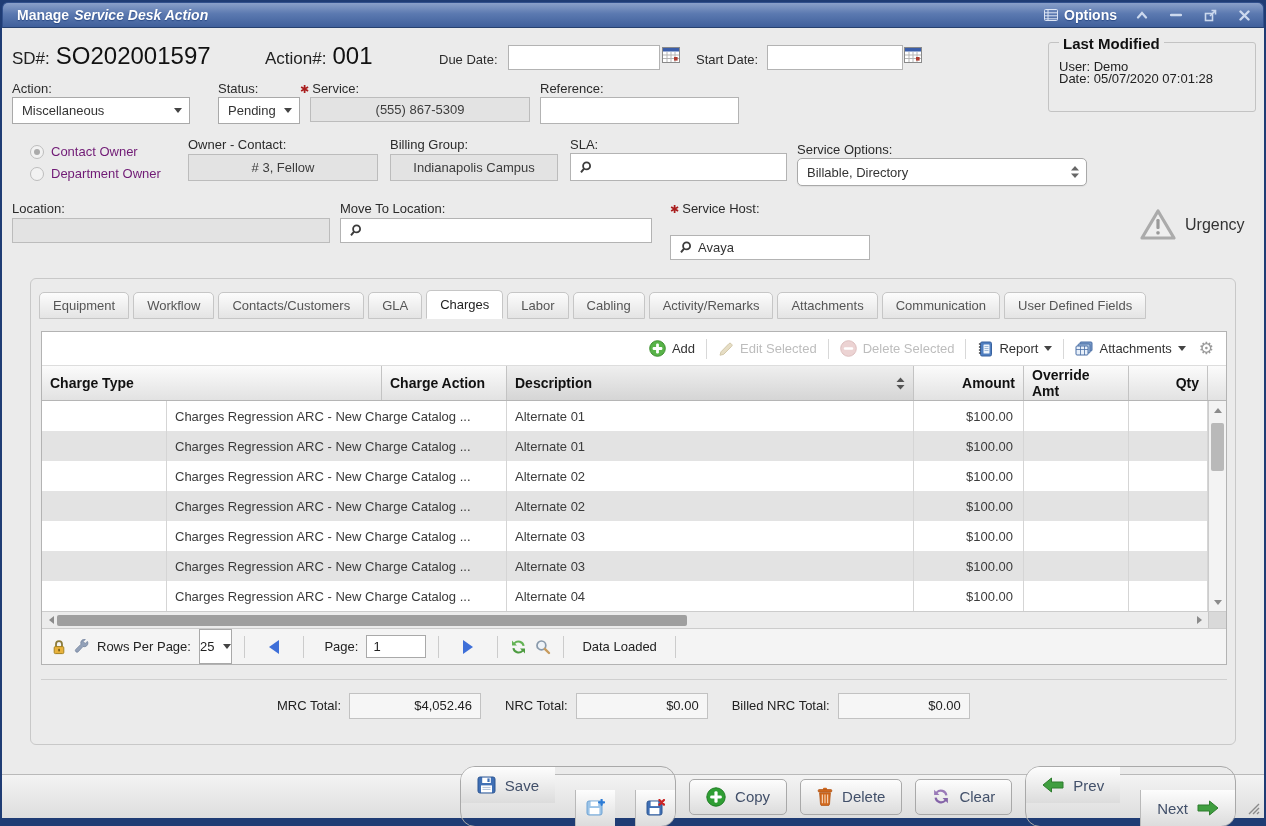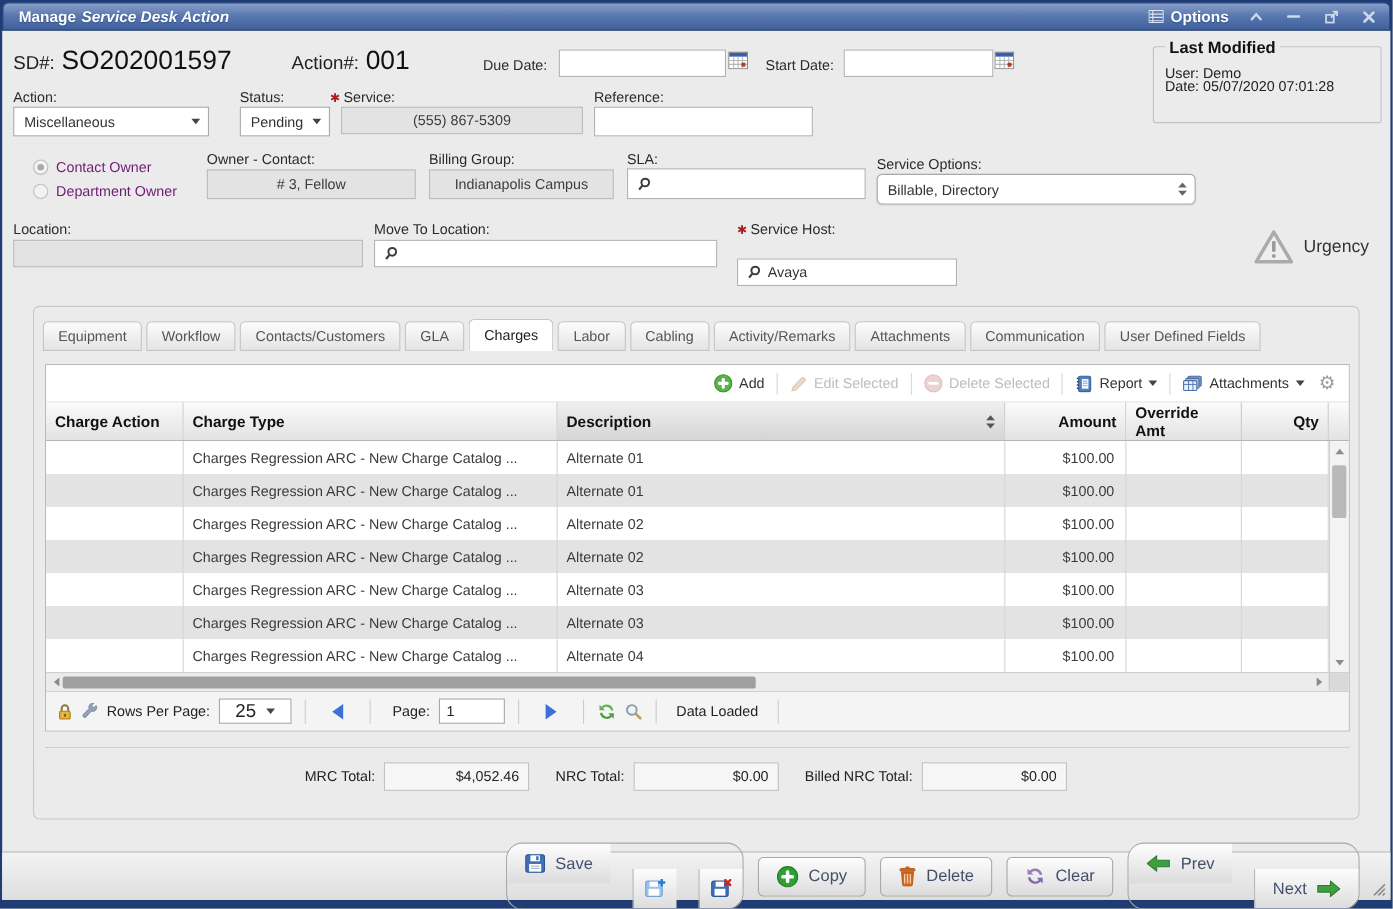--- a/index.html
+++ b/index.html
@@ -116,21 +116,21 @@
   .tri-l { width:0;height:0;border-top:4px solid transparent;border-bottom:4px solid transparent;border-right:5px solid #8b8b8b;}
   .tri-r { width:0;height:0;border-top:4px solid transparent;border-bottom:4px solid transparent;border-left:5px solid #8b8b8b;}
   .hthumb { position:absolute; left:15px; top:3px; width:630px; height:11px; background:#9f9f9f; border-radius:2px; cursor:pointer;}
   .hcorner { position:absolute; right:0; top:0; width:18px; height:100%; background:#d9d9d9; border-left:1px solid #c6c6c6;}
   
   .pager {
     height:36px; border-top:1px solid #ccc; background:#f4f4f4;
     display:flex; align-items:center; padding-left:10px; gap:8px;
   }
   .pager .lb { color:#222; }
-  .psel { background:#fff; border:1px solid #a9a9a9; height:23px; display:flex; align-items:center; gap:9px; padding:0 14px; font-size:17px; color:#222; cursor:pointer;}
+  .psel { background:#fff; border:1px solid #a9a9a9; height:35px; display:flex; align-items:center; gap:9px; padding:0 0; font-size:13px; color:#222; cursor:pointer;}
   .pdiv { width:1px; height:22px; background:#ccc; margin:0 4px;}
   .parr-l { width:0;height:0;border-top:7px solid transparent;border-bottom:7px solid transparent;border-right:10px solid #3e6fd8; cursor:pointer;}
   .parr-r { width:0;height:0;border-top:7px solid transparent;border-bottom:7px solid transparent;border-left:10px solid #3e6fd8; cursor:pointer;}
   .pinp { background:#fff; border:1px solid #a9a9a9; width:60px; height:23px; font-size:13px; color:#222; display:flex; align-items:center; padding:0 6px;}
   .picon { cursor:pointer; display:flex; align-items:center; }
   
   .totals {
     position:absolute; left:10px; top:400px; width:1186px; height:52px;
     border-top:1px solid #cfcfcf; display:flex; align-items:center; padding-left:236px; gap:8px;
   }
@@ -387,22 +387,22 @@
                 <path d="M1 8.5 h12 M5.5 5 v9 M9.5 5 v9" stroke="#4a6fa5" stroke-width="0.8"></path>
               </svg>
           </span>
           <span>Attachments</span>
           <span class="caret-dn"></span>
         </div>
         <span class="gear">⚙</span>
       </div>
 
       <div class="ghead">
+        <div class="hc c1">Charge Type</div>
         <div class="hc c0">Charge Action</div>
-        <div class="hc c1">Charge Type</div>
         <div class="hc c2 sorted">
           <span>Description</span>
           <span>
             <svg width="9" height="13" viewBox="0 0 9 13">
                 <path d="M4.5 0.5 L8.5 5 H0.5 Z" fill="#555"></path>
                 <path d="M4.5 12.5 L8.5 8 H0.5 Z" fill="#555"></path>
               </svg>
           </span>
         </div>
         <div class="hc c3 num">Amount</div>

